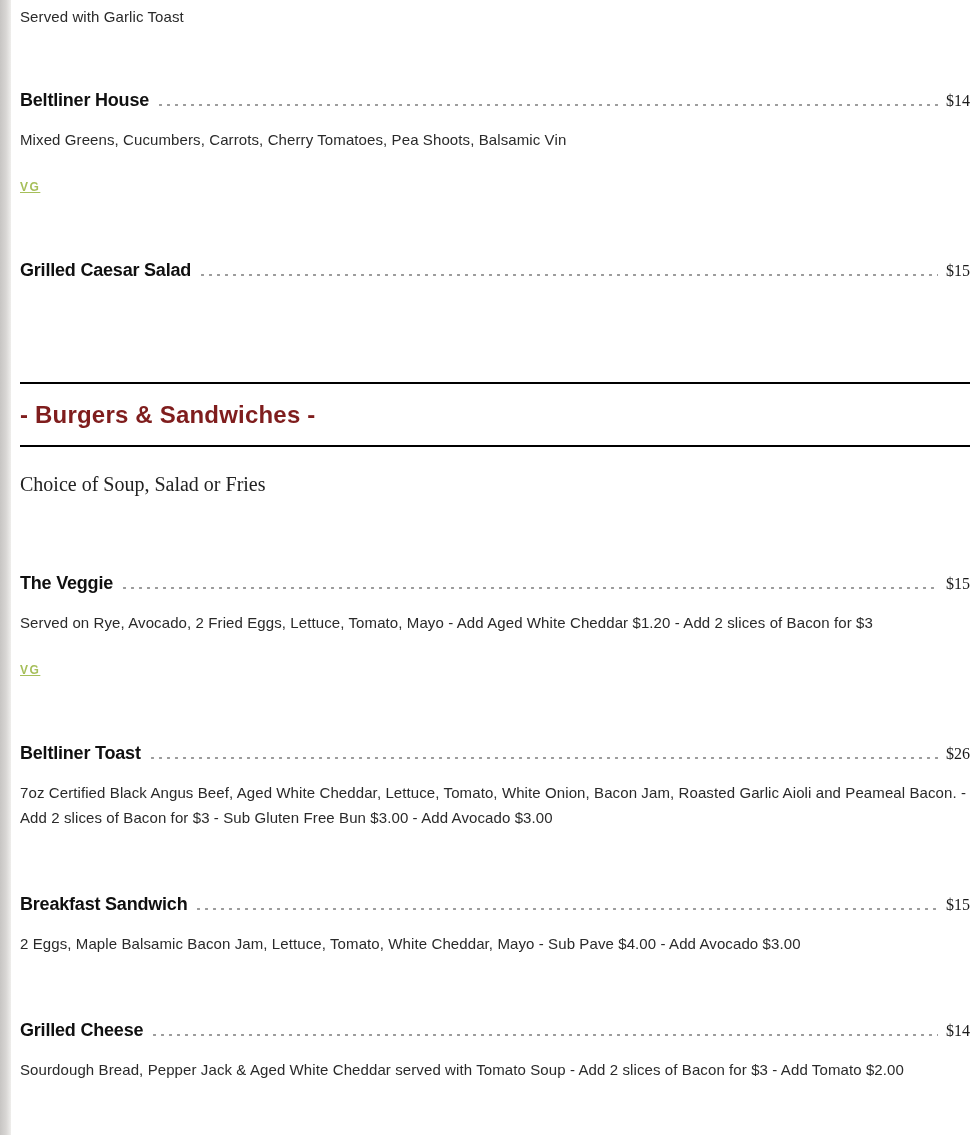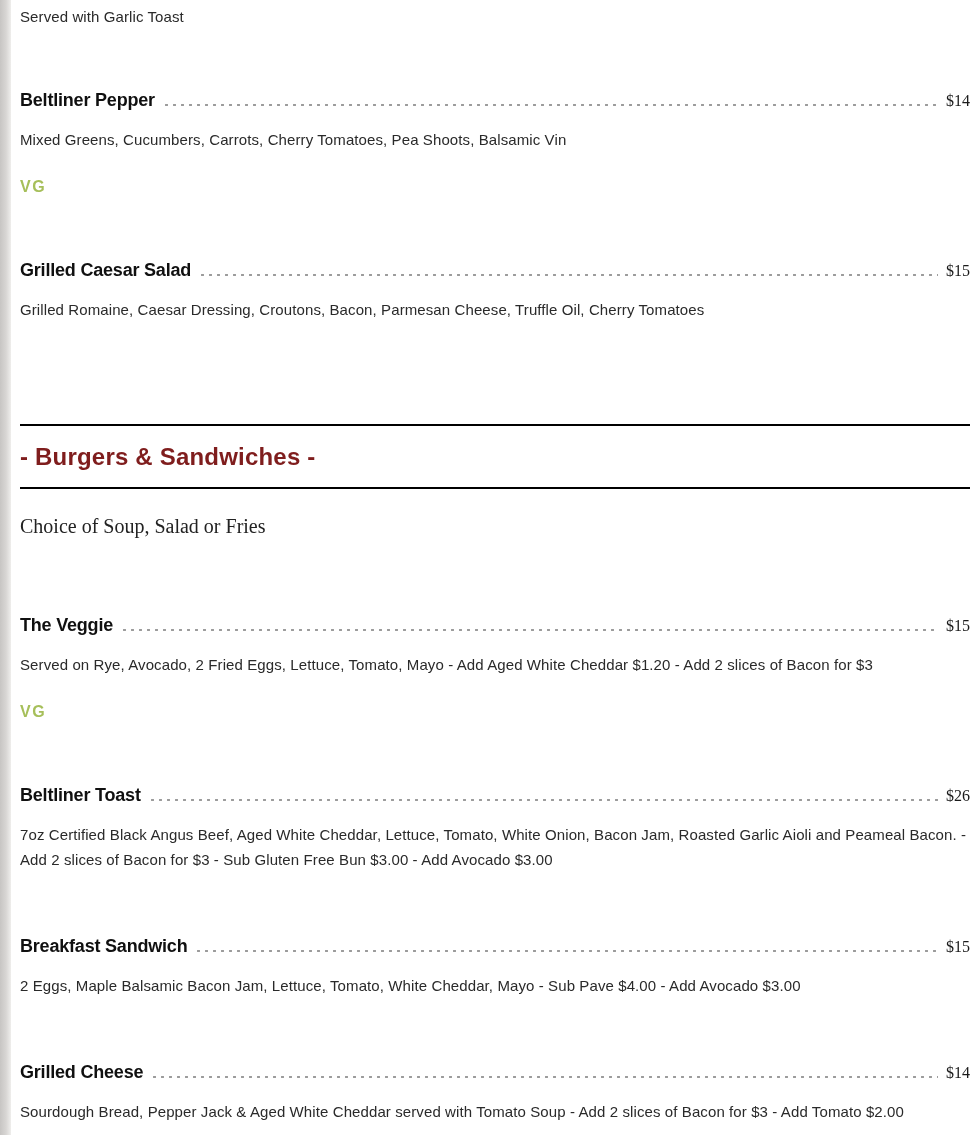--- a/index.html
+++ b/index.html
@@ -32,22 +32,22 @@
     flex: 1 1 auto; height: 2px; margin: 0 8px 1px 10px;
     background-image: radial-gradient(circle at 1.5px 1px, #9b9b9b 1.1px, transparent 1.5px);
     background-size: 8px 2px; background-repeat: repeat-x;
   }
   .price {
     font-family: "Liberation Serif", serif; font-size: 16px;
     color: #1a1a1a; white-space: nowrap;
   }
   .menu-item .desc { margin-top: 17px; }
   .badge {
-    margin-top: 26px; font-size: 16px; font-weight: bold;
-    color: #a6bf5a; letter-spacing: 1.5px; line-height: 18px;
+    margin-top: 26px; font-size: 12px; font-weight: bold;
+    color: #a6bf5a; letter-spacing: 1.5px; line-height: 18px; text-decoration: underline;
   }
 
   .section-head { margin-top: 102px; }
   .rule { border: none; border-top: 2px solid #000; height: 0; }
   .section-title {
     color: #7f1d1d; font-size: 24px; font-weight: bold;
     line-height: 28px; margin: 17px 0 16px 0; letter-spacing: 0.2px;
   }
   .serif-note {
     margin-top: 26px;
@@ -60,35 +60,34 @@
 <body>
 
 <div class="left-strip"></div>
 
 <div class="content">
 
   <p class="desc intro">Served with Garlic Toast</p>
 
   <div class="menu-item">
     <div class="item-row">
-      <h3 class="item-name">Beltliner Pepper</h3>
+      <h3 class="item-name">Beltliner House</h3>
       <div class="leader"></div>
       <span class="price">$14</span>
     </div>
     <p class="desc">Mixed Greens, Cucumbers, Carrots, Cherry Tomatoes, Pea Shoots, Balsamic Vin</p>
     <div class="badge">VG</div>
   </div>
 
   <div class="menu-item">
     <div class="item-row">
       <h3 class="item-name">Grilled Caesar Salad</h3>
       <div class="leader"></div>
       <span class="price">$15</span>
     </div>
-    <p class="desc">Grilled Romaine, Caesar Dressing, Croutons, Bacon, Parmesan Cheese, Truffle Oil, Cherry Tomatoes</p>
   </div>
 
   <div class="section-head">
     <hr class="rule">
     <h2 class="section-title">- Burgers &amp; Sandwiches -</h2>
     <hr class="rule">
   </div>
 
   <p class="serif-note">Choice of Soup, Salad or Fries</p>
 

